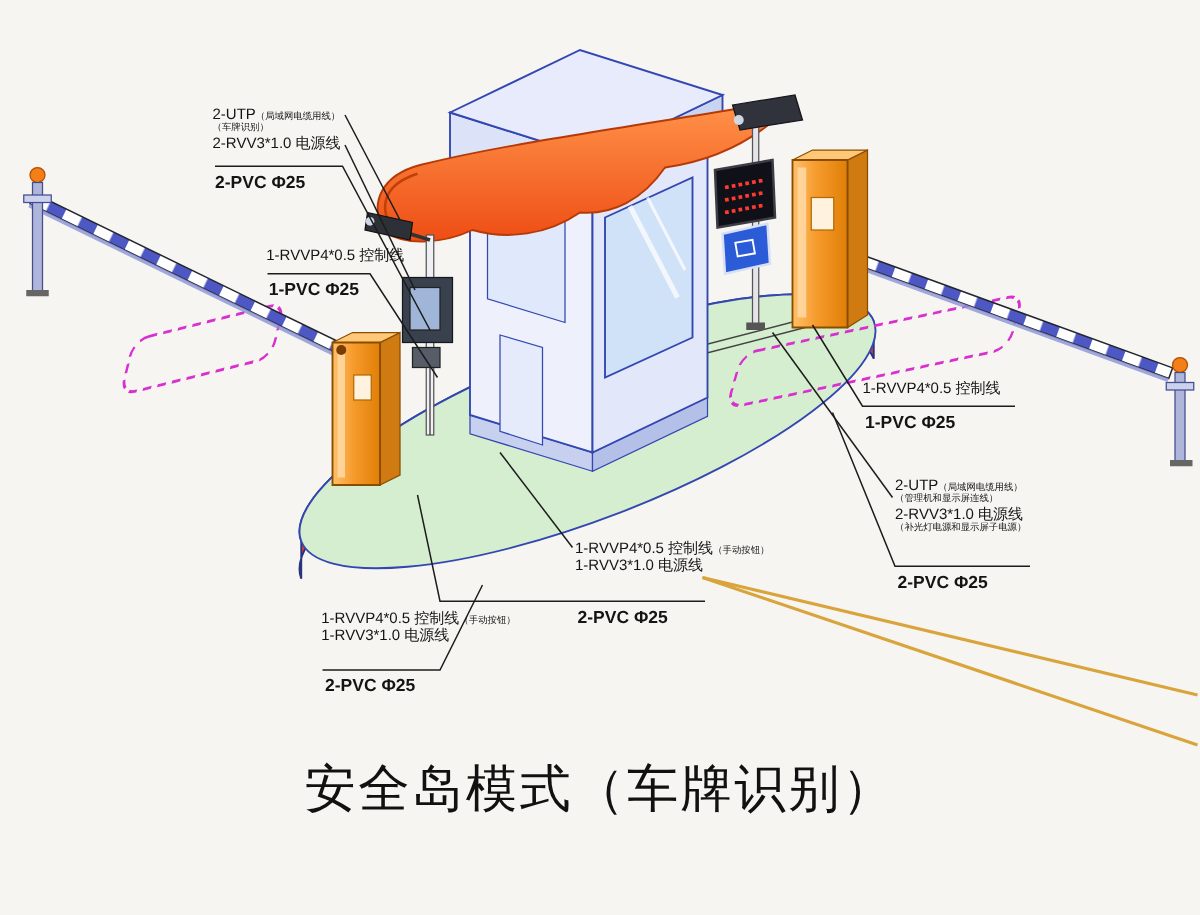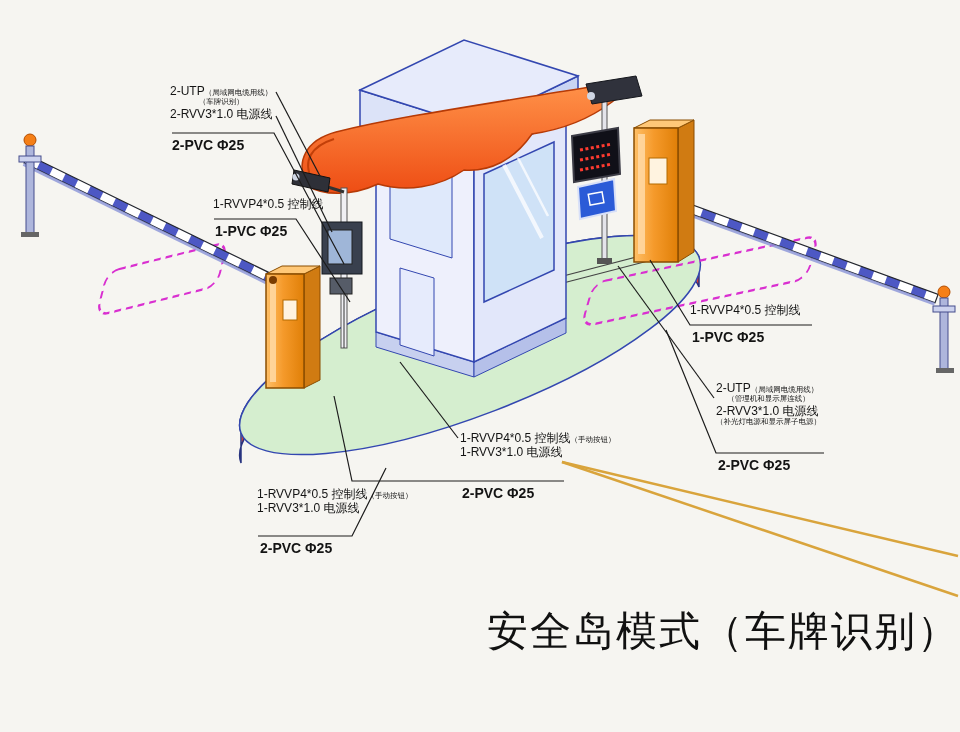--- a/index.html
+++ b/index.html
@@ -11,26 +11,26 @@
     font-family:"Liberation Sans","DejaVu Sans",sans-serif;
   }
   .stage svg{position:absolute;left:0;top:0;}
   .lbl{
     position:absolute;
     color:#141414;
     line-height:1.18;
     white-space:nowrap;
   }
   .t12{font-size:12px;}
-  .t7{font-size:7.5px;text-align:center;}
+  .t7{font-size:7.5px;}
   .pvc{font-size:14px;font-weight:bold;}
   .title{
     position:absolute;
     left:0;right:0;top:604px;
-    text-align:right;
+    text-align:center;
     font-size:41px;
     letter-spacing:2px;
     color:#111;
     font-weight:500;
   }
 </style>
 </head>
 <body>
 
 <div class="stage">

